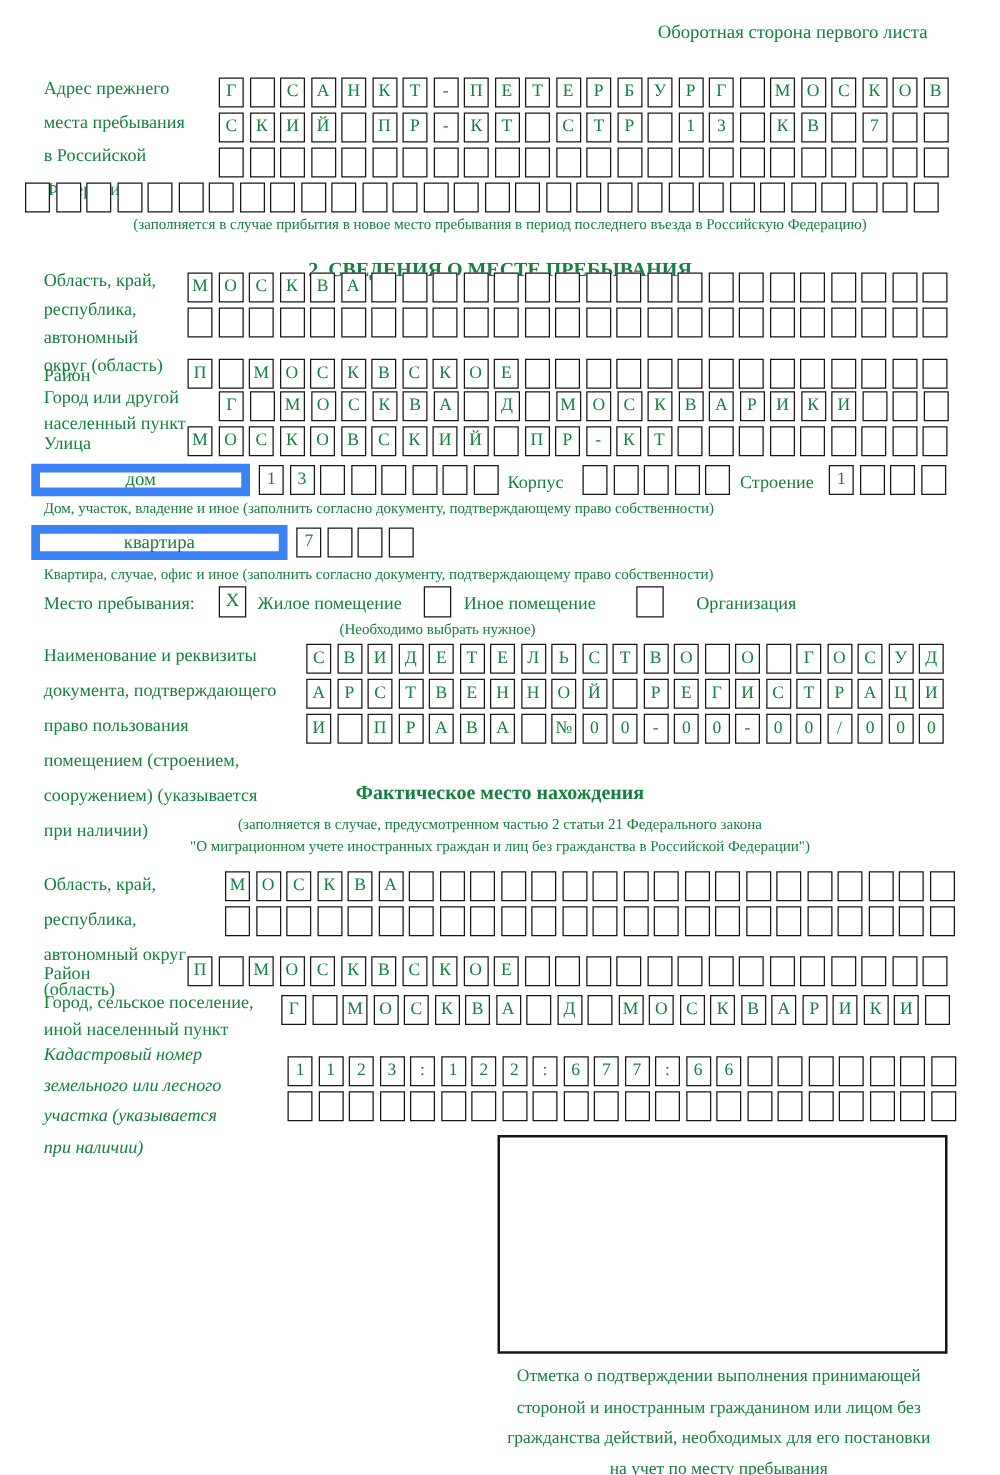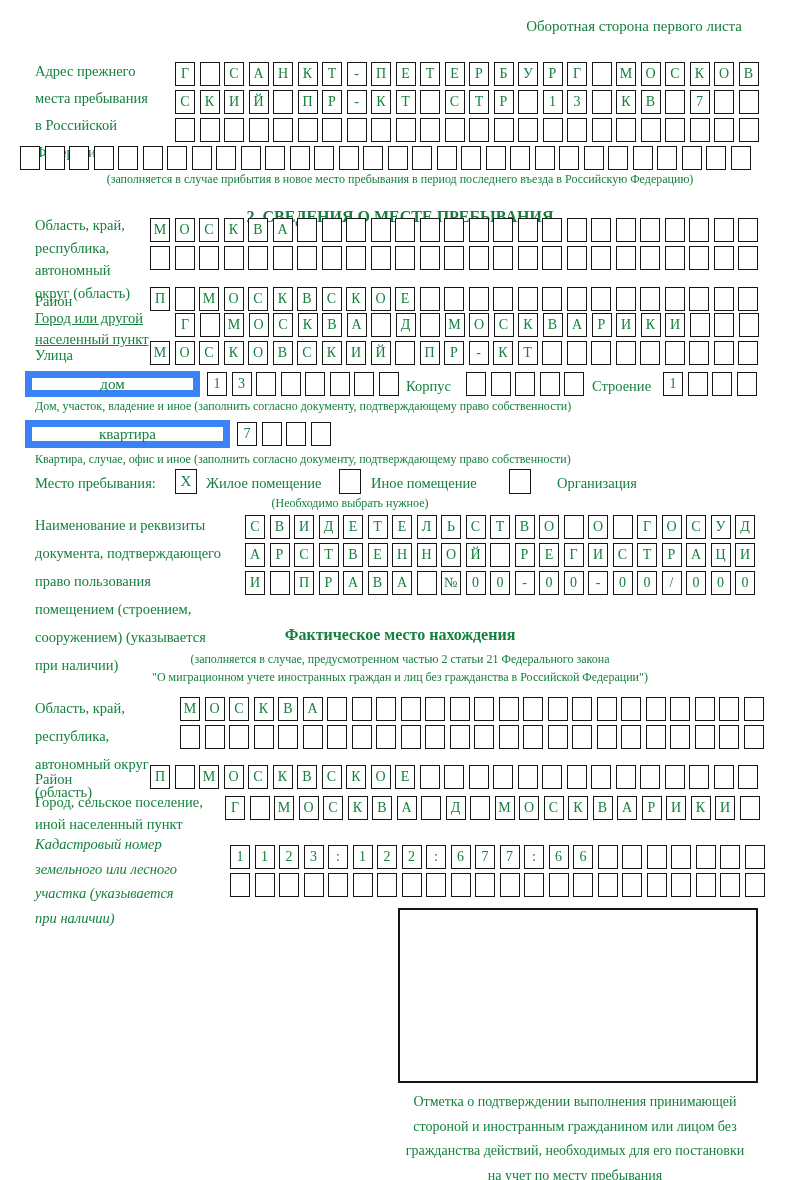--- a/index.html
+++ b/index.html
@@ -237,21 +237,21 @@
       <div class="cell"></div>
       <div class="cell"></div>
       <div class="cell"></div>
       <div class="cell"></div>
       <div class="cell"></div>
       <div class="cell"></div>
       <div class="cell"></div>
       <div class="cell"></div>
     </div>
 
-  <div class="abs lbl" style="left:35px;top:308px;line-height:21px;text-decoration:underline;">
+  <div class="abs lbl" style="left:35px;top:308px;line-height:21px;">
       <div>Город или другой</div>
       <div>населенный пункт</div>
     </div>
   <div class="abs boxrow" style="left:175px;top:313px;">
       <div class="cell">Г</div>
       <div class="cell"></div>
       <div class="cell">М</div>
       <div class="cell">О</div>
       <div class="cell">С</div>
       <div class="cell">К</div>

